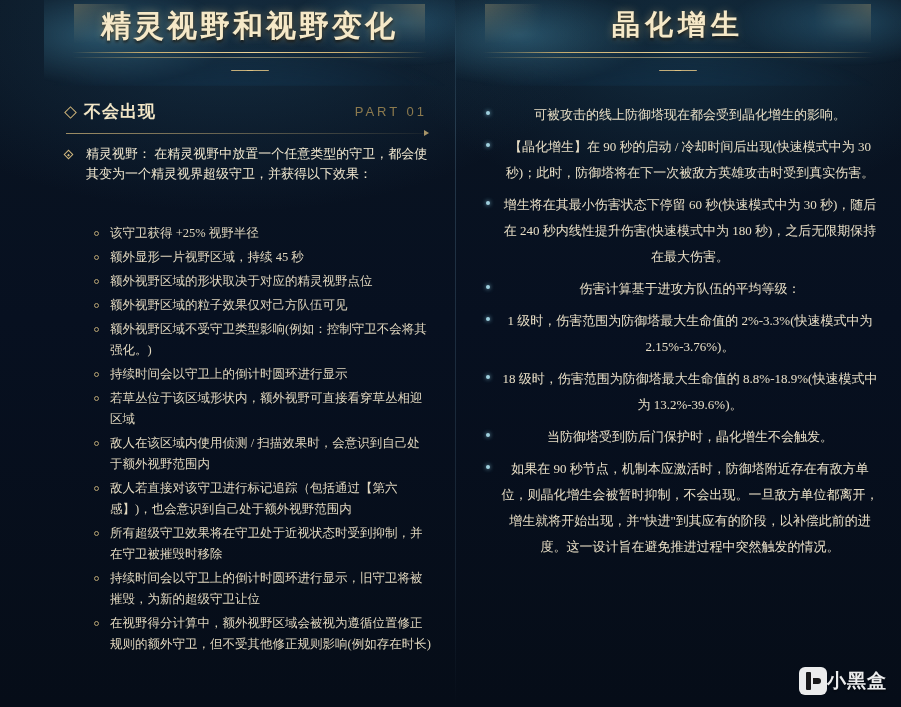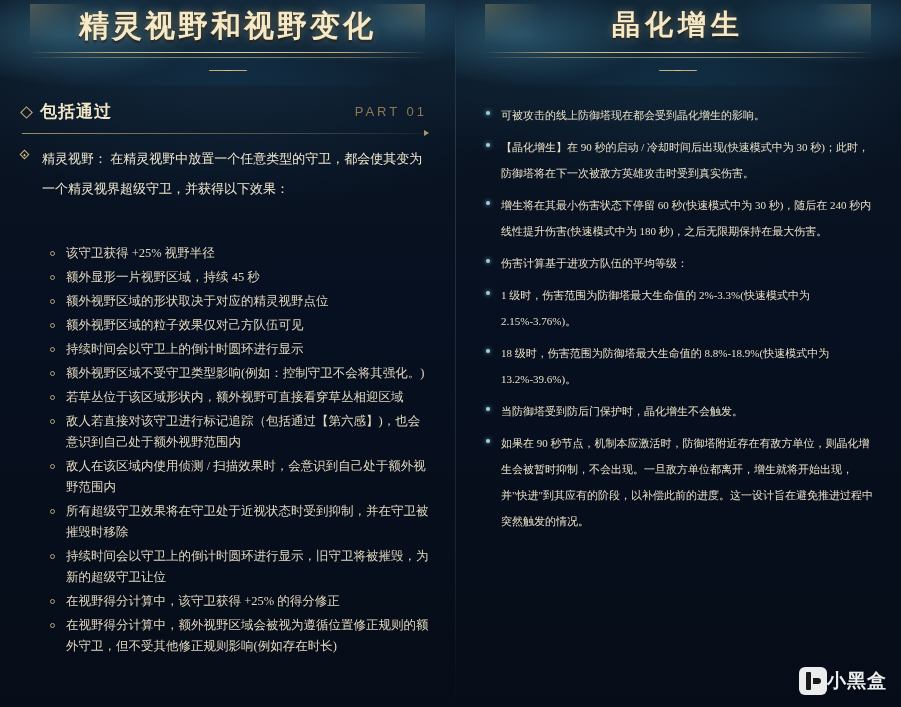--- a/index.html
+++ b/index.html
@@ -19,21 +19,21 @@
     background:
       radial-gradient(ellipse 520px 260px at 230px 30px, rgba(40,90,120,0.35), rgba(0,0,0,0) 70%),
       radial-gradient(ellipse 420px 240px at 690px 40px, rgba(40,100,130,0.30), rgba(0,0,0,0) 70%),
       linear-gradient(180deg, #0a1522 0%, #071020 45%, #060d18 100%);
   }
   .col {
     position: absolute;
     top: 0;
     bottom: 0;
   }
-  .col-left { left: 0; width: 455px; }
+  .col-left { left: 0; width: 455px; padding-left: 44px; }
   .col-right { left: 455px; right: 0; }
   .divider {
     position: absolute;
     left: 455px;
     top: 0;
     bottom: 0;
     width: 1px;
     background: linear-gradient(180deg, rgba(120,170,200,0.0), rgba(130,180,210,0.22) 18%, rgba(130,180,210,0.12) 80%, rgba(0,0,0,0));
   }
 
@@ -200,46 +200,47 @@
   .bullet.dot-s {
     background: #9fd0de;
     border-radius: 50%;
     width: 4px; height: 4px;
     left: 5px;
     top: 9px;
     box-shadow: 0 0 4px rgba(140,210,230,0.9);
   }
   .item.lead {
     font-size: 13px;
-    line-height: 30px;
+    line-height: 20px;
     color: #f0e7cf;
     padding-left: 22px;
     margin-bottom: 6px;
   }
   .sub {
     margin-left: 26px;
     margin-top: 39px;
   }
   .sub .item {
     font-size: 12.5px;
     line-height: 21px;
     margin-bottom: 3px;
     color: #e2d8bf;
   }
 
   
   .body-right {
     margin: 16px 22px 0 26px;
   }
   .body-right .item {
-    font-size: 11px;
+    font-size: 13px;
     line-height: 26px;
     color: #e9dfc6;
     padding-left: 20px;
     margin-bottom: 6px;
+    text-align: center;
   }
 
   
   .watermark {
     position: absolute;
     right: 14px;
     bottom: 12px;
     display: flex;
     align-items: center;
     opacity: 0.92;
@@ -289,21 +290,21 @@
       <div class="corner l"></div>
       <div class="corner r"></div>
       <div class="banner-title">精灵视野和视野变化</div>
       <div class="gold-rule"></div>
       <div class="gold-rule thin"></div>
       <div class="chev"></div>
     </div>
 
     <div class="sec-head">
       <div class="diamond"></div>
-      <div class="sec-title">包括通过</div>
+      <div class="sec-title">不会出现</div>
       <div class="part">PART 01</div>
       <div class="sec-underline"></div>
     </div>
 
     <div class="body-left">
 
       <div class="item lead">
         <span class="bullet diamond-o"></span>
         <span>精灵视野：  在精灵视野中放置一个任意类型的守卫，都会使其变为一个精灵视界超级守卫，并获得以下效果：</span>
       </div>
@@ -320,49 +321,45 @@
         <div class="item">
           <span class="bullet dot-o"></span>
           <span>额外视野区域的形状取决于对应的精灵视野点位</span>
         </div>
         <div class="item">
           <span class="bullet dot-o"></span>
           <span>额外视野区域的粒子效果仅对己方队伍可见</span>
         </div>
         <div class="item">
           <span class="bullet dot-o"></span>
+          <span>额外视野区域不受守卫类型影响(例如：控制守卫不会将其强化。)</span>
+        </div>
+        <div class="item">
+          <span class="bullet dot-o"></span>
           <span>持续时间会以守卫上的倒计时圆环进行显示</span>
         </div>
         <div class="item">
           <span class="bullet dot-o"></span>
-          <span>额外视野区域不受守卫类型影响(例如：控制守卫不会将其强化。)</span>
-        </div>
-        <div class="item">
-          <span class="bullet dot-o"></span>
           <span>若草丛位于该区域形状内，额外视野可直接看穿草丛相迎区域</span>
         </div>
         <div class="item">
           <span class="bullet dot-o"></span>
+          <span>敌人在该区域内使用侦测 / 扫描效果时，会意识到自己处于额外视野范围内</span>
+        </div>
+        <div class="item">
+          <span class="bullet dot-o"></span>
           <span>敌人若直接对该守卫进行标记追踪（包括通过【第六感】)，也会意识到自己处于额外视野范围内</span>
         </div>
         <div class="item">
           <span class="bullet dot-o"></span>
-          <span>敌人在该区域内使用侦测 / 扫描效果时，会意识到自己处于额外视野范围内</span>
-        </div>
-        <div class="item">
-          <span class="bullet dot-o"></span>
           <span>所有超级守卫效果将在守卫处于近视状态时受到抑制，并在守卫被摧毁时移除</span>
         </div>
         <div class="item">
           <span class="bullet dot-o"></span>
           <span>持续时间会以守卫上的倒计时圆环进行显示，旧守卫将被摧毁，为新的超级守卫让位</span>
-        </div>
-        <div class="item">
-          <span class="bullet dot-o"></span>
-          <span>在视野得分计算中，该守卫获得 +25% 的得分修正</span>
         </div>
         <div class="item">
           <span class="bullet dot-o"></span>
           <span>在视野得分计算中，额外视野区域会被视为遵循位置修正规则的额外守卫，但不受其他修正规则影响(例如存在时长)</span>
         </div>
       </div>
     </div>
   </div>
 
   <div class="col col-right">

